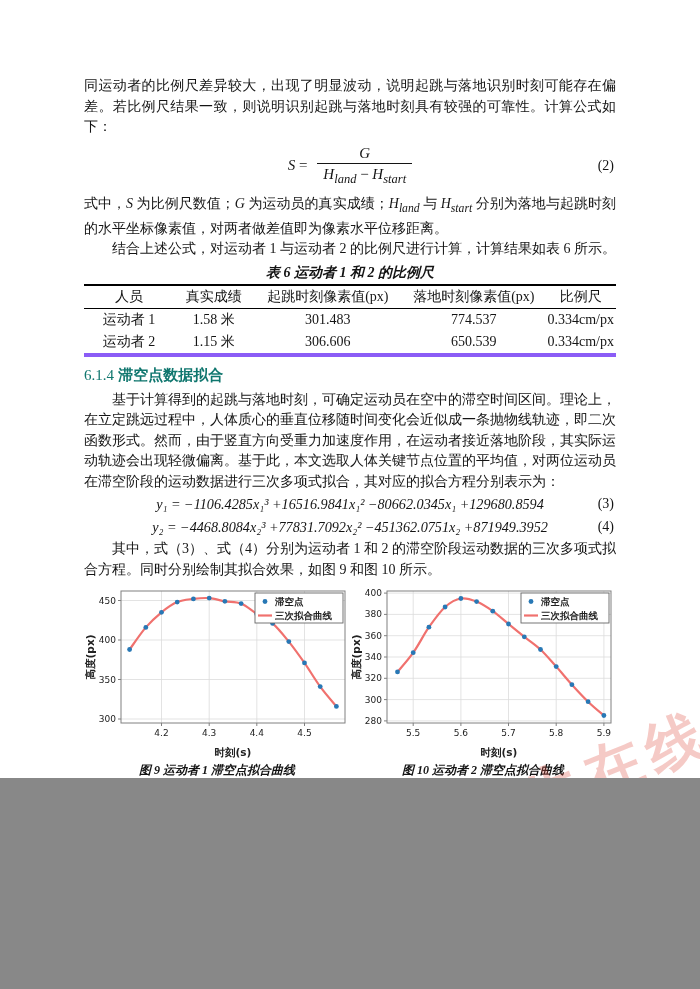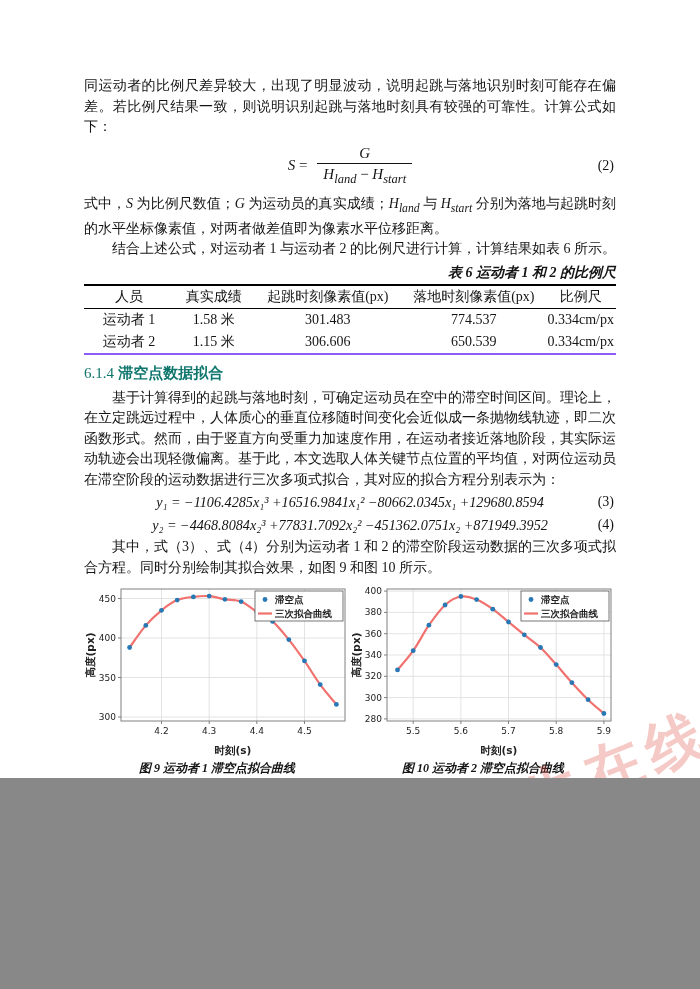--- a/index.html
+++ b/index.html
@@ -18,23 +18,23 @@
   .frac .num{display:block;border-bottom:1px solid #141414;padding:0 10px;line-height:20px;}
   .frac .den{display:block;padding:0 6px;line-height:21px;}
   
   .eq-line{position:relative;text-align:center;font-size:14.2px;font-style:italic;line-height:22px;margin:1px 0;}
   .eq-line .eqnum{position:absolute;right:2px;font-style:normal;font-size:14px;}
   
   h3.sec{margin:9px 0 5px;font-size:15px;font-weight:bold;
     font-family:"Liberation Sans","DejaVu Sans",sans-serif;color:#0f766e;}
   h3.sec .secnum{font-family:"Liberation Serif",serif;font-weight:normal;}
   
-  .tbl-title{margin:4px 0 2px;text-align:right;font-weight:bold;font-style:italic;font-size:14px;}
+  .tbl-title{margin:4px 0 2px;text-align:center;font-weight:bold;font-style:italic;font-size:14px;}
   table.scale{width:100%;border-collapse:collapse;font-size:14px;margin:2px 0 3px;
-    border-top:2px solid #000;border-bottom:2px solid #8b5cf6;}
+    border-top:2px solid #000;border-bottom:4px solid #8b5cf6;}
   table.scale th{border-bottom:1.2px solid #000;font-weight:normal;}
   table.scale th,table.scale td{padding:1px 2px;text-align:center;line-height:20px;white-space:nowrap;}
   
   .figures{display:flex;width:532px;margin:4px 0 0;}
   .figure{width:266px;}
   .chart{width:266px;height:176px;}
   .fig-caption{text-align:center;font-weight:bold;font-style:italic;font-size:12px;line-height:18px;margin:1px 0 2px;}
   
   .pagenum{position:absolute;left:0;top:944px;width:100%;text-align:center;font-size:12.5px;}
   

